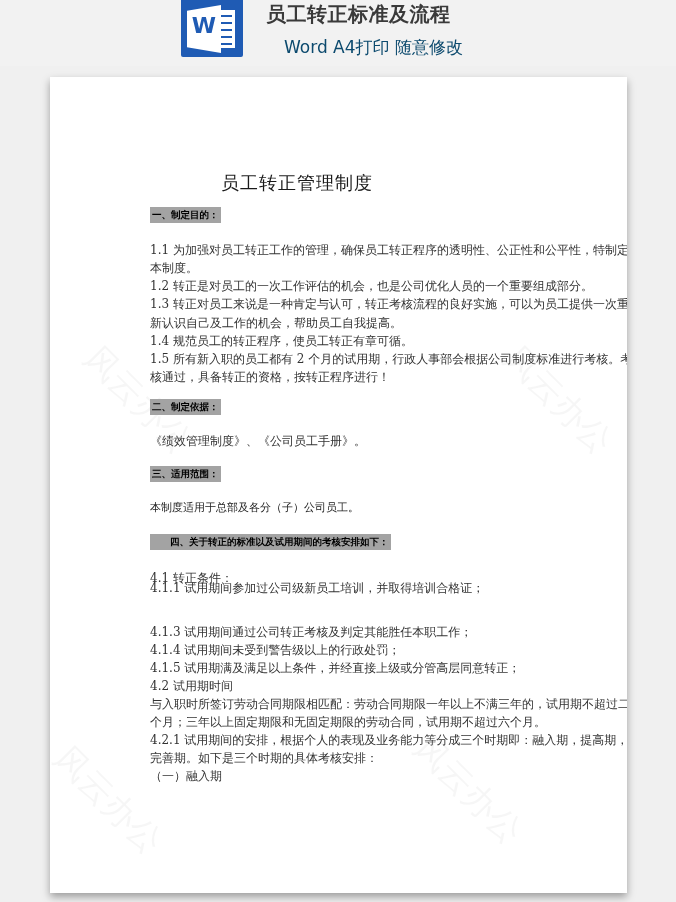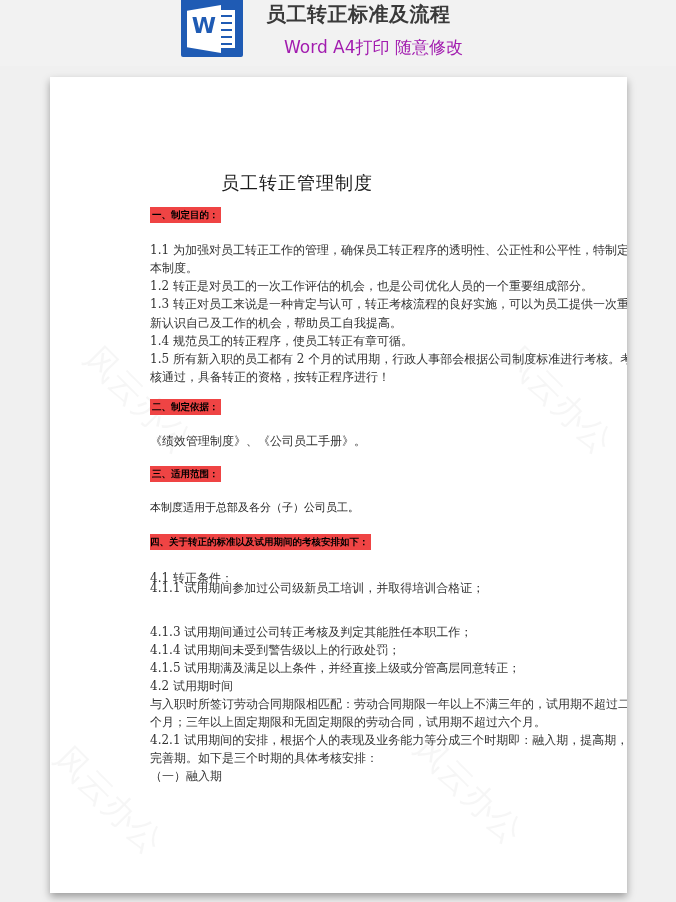--- a/index.html
+++ b/index.html
@@ -22,36 +22,36 @@
     .word-icon .w-letter {
       position: absolute; left: 9px; top: 13px; width: 28px; text-align: center;
       font-family: "DejaVu Sans", sans-serif; font-weight: bold; font-size: 22px; color: #1f5bb4;
     }
     .banner-title {
       position: absolute; left: 266px; top: 1px; font-family: "DejaVu Sans", sans-serif;
       font-size: 20px; font-weight: bold; color: #3a3a3a; letter-spacing: 0.5px;
     }
     .banner-sub {
       position: absolute; left: 284px; top: 36px; font-family: "DejaVu Sans", sans-serif;
-      font-size: 17px; color: #a21caf;
+      font-size: 17px; color: #0c4a6e;
     }
     .page {
       position: absolute; left: 50px; top: 77px; width: 577px; height: 816px;
       background: #ffffff; box-shadow: 0 4px 8px rgba(0,0,0,0.35); overflow: hidden;
     }
     .watermark {
       position: absolute; font-family: "DejaVu Sans", sans-serif; font-size: 34px;
       color: rgba(0,0,0,0.035); transform: rotate(45deg); white-space: nowrap; pointer-events: none;
     }
     .doc-title {
       position: absolute; left: 0; width: 494px; top: 94px; text-align: center;
       font-family: "DejaVu Sans", sans-serif; font-size: 18px; color: #1a1a1a; letter-spacing: 1px;
     }
     .hl {
-      position: absolute; background: #ef4444; color: #000; font-family: "DejaVu Sans", sans-serif;
+      position: absolute; background: #a3a3a3; color: #000; font-family: "DejaVu Sans", sans-serif;
       font-weight: bold; font-size: 9.5px; line-height: 16px; padding: 0 2px 0 2px; white-space: nowrap;
     }
     .line {
       position: absolute; left: 100px; font-size: 12px; color: #333; line-height: 14px; white-space: nowrap;
     }
     .line.big { font-size: 11px; color: #222; }
   </style>
 </head>
 <body>
 
@@ -89,21 +89,21 @@
   <div class="line" style="top:257px;">1.4 规范员工的转正程序，使员工转正有章可循。</div>
   <div class="line" style="top:275px;">1.5 所有新入职的员工都有 2 个月的试用期，行政人事部会根据公司制度标准进行考核。考</div>
   <div class="line" style="top:293px;">核通过，具备转正的资格，按转正程序进行！</div>
 
   <div class="hl" style="left:100px; top:322px;">二、制定依据：</div>
   <div class="line" style="top:357px;">《绩效管理制度》、《公司员工手册》。</div>
 
   <div class="hl" style="left:100px; top:389px;">三、适用范围：</div>
   <div class="line big" style="top:424px;">本制度适用于总部及各分（子）公司员工。</div>
 
-  <div class="hl" style="left:100px; top:457px; padding-left:0;">四、关于转正的标准以及试用期间的考核安排如下：</div>
+  <div class="hl" style="left:100px; top:457px; padding-left:20px;">四、关于转正的标准以及试用期间的考核安排如下：</div>
   <div class="line" style="top:494px;">4.1 转正条件：</div>
   <div class="line" style="top:504px;">4.1.1 试用期间参加过公司级新员工培训，并取得培训合格证；</div>
   <div class="line" style="top:548px;">4.1.3 试用期间通过公司转正考核及判定其能胜任本职工作；</div>
   <div class="line" style="top:566px;">4.1.4 试用期间未受到警告级以上的行政处罚；</div>
   <div class="line" style="top:584px;">4.1.5 试用期满及满足以上条件，并经直接上级或分管高层同意转正；</div>
   <div class="line" style="top:602px;">4.2 试用期时间</div>
   <div class="line" style="top:620px;">与入职时所签订劳动合同期限相匹配：劳动合同期限一年以上不满三年的，试用期不超过二</div>
   <div class="line" style="top:638px;">个月；三年以上固定期限和无固定期限的劳动合同，试用期不超过六个月。</div>
   <div class="line" style="top:656px;">4.2.1 试用期间的安排，根据个人的表现及业务能力等分成三个时期即：融入期，提高期，</div>
   <div class="line" style="top:674px;">完善期。如下是三个时期的具体考核安排：</div>

